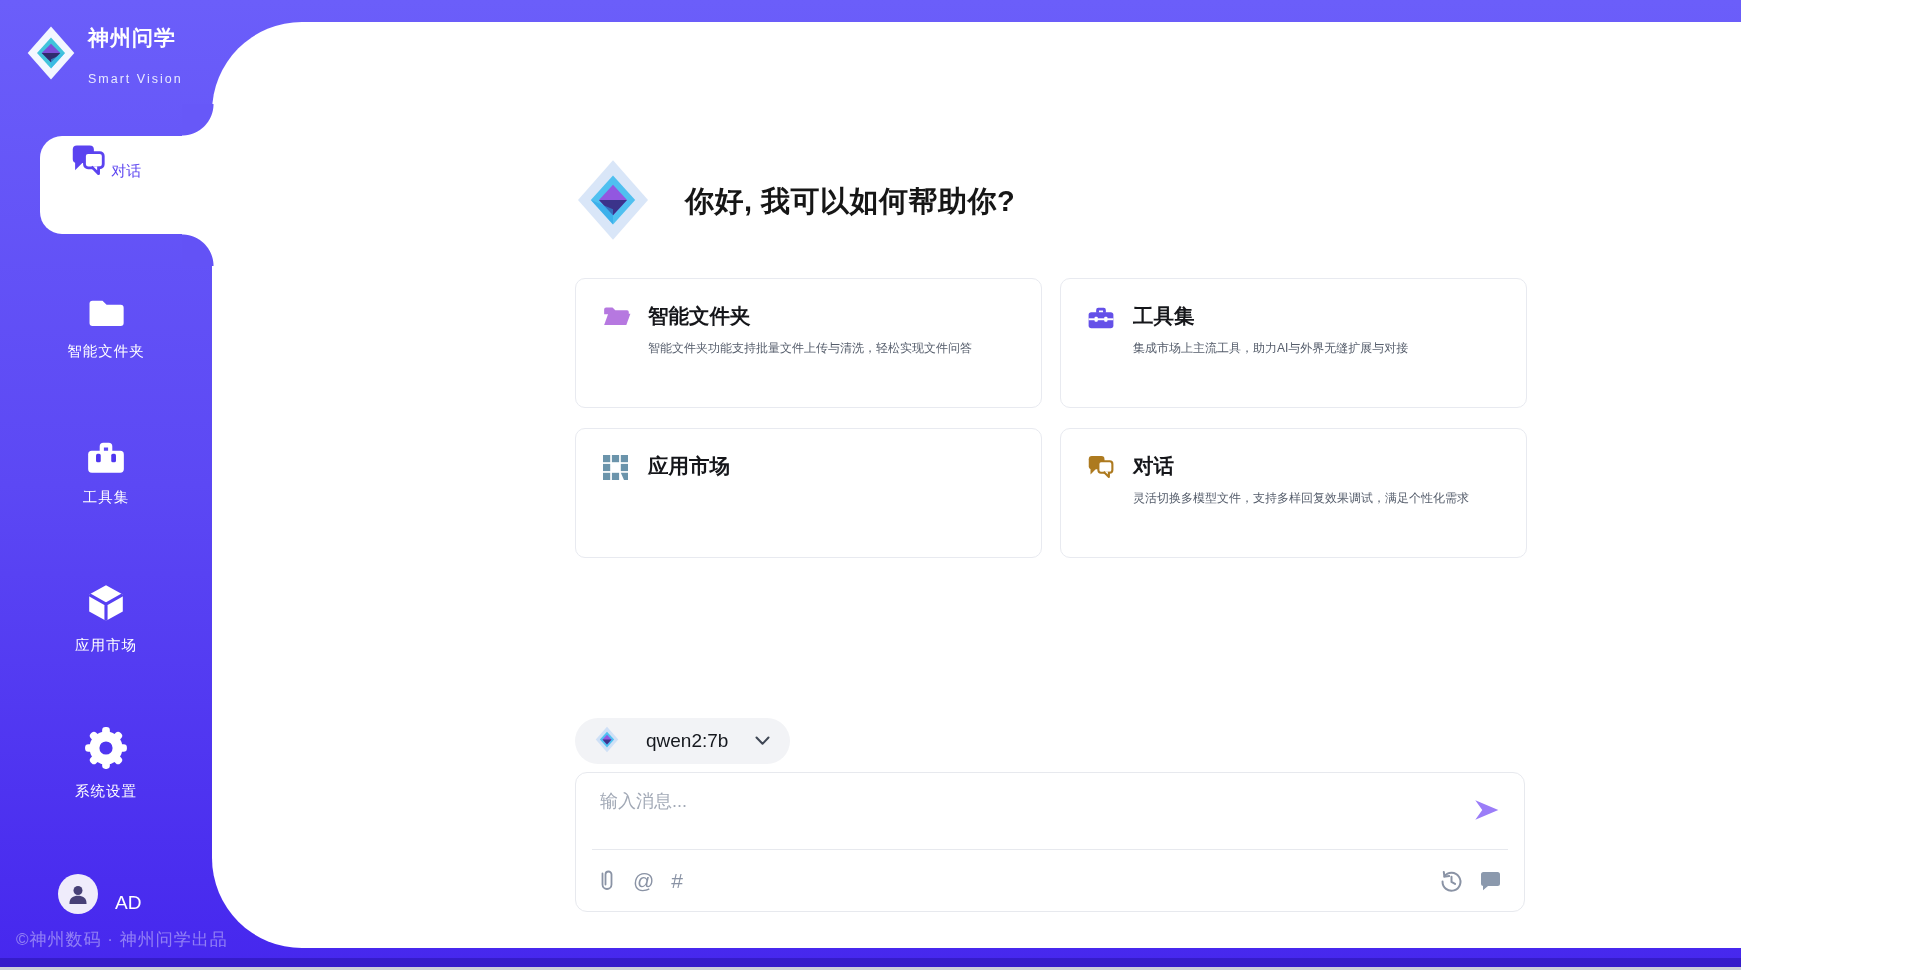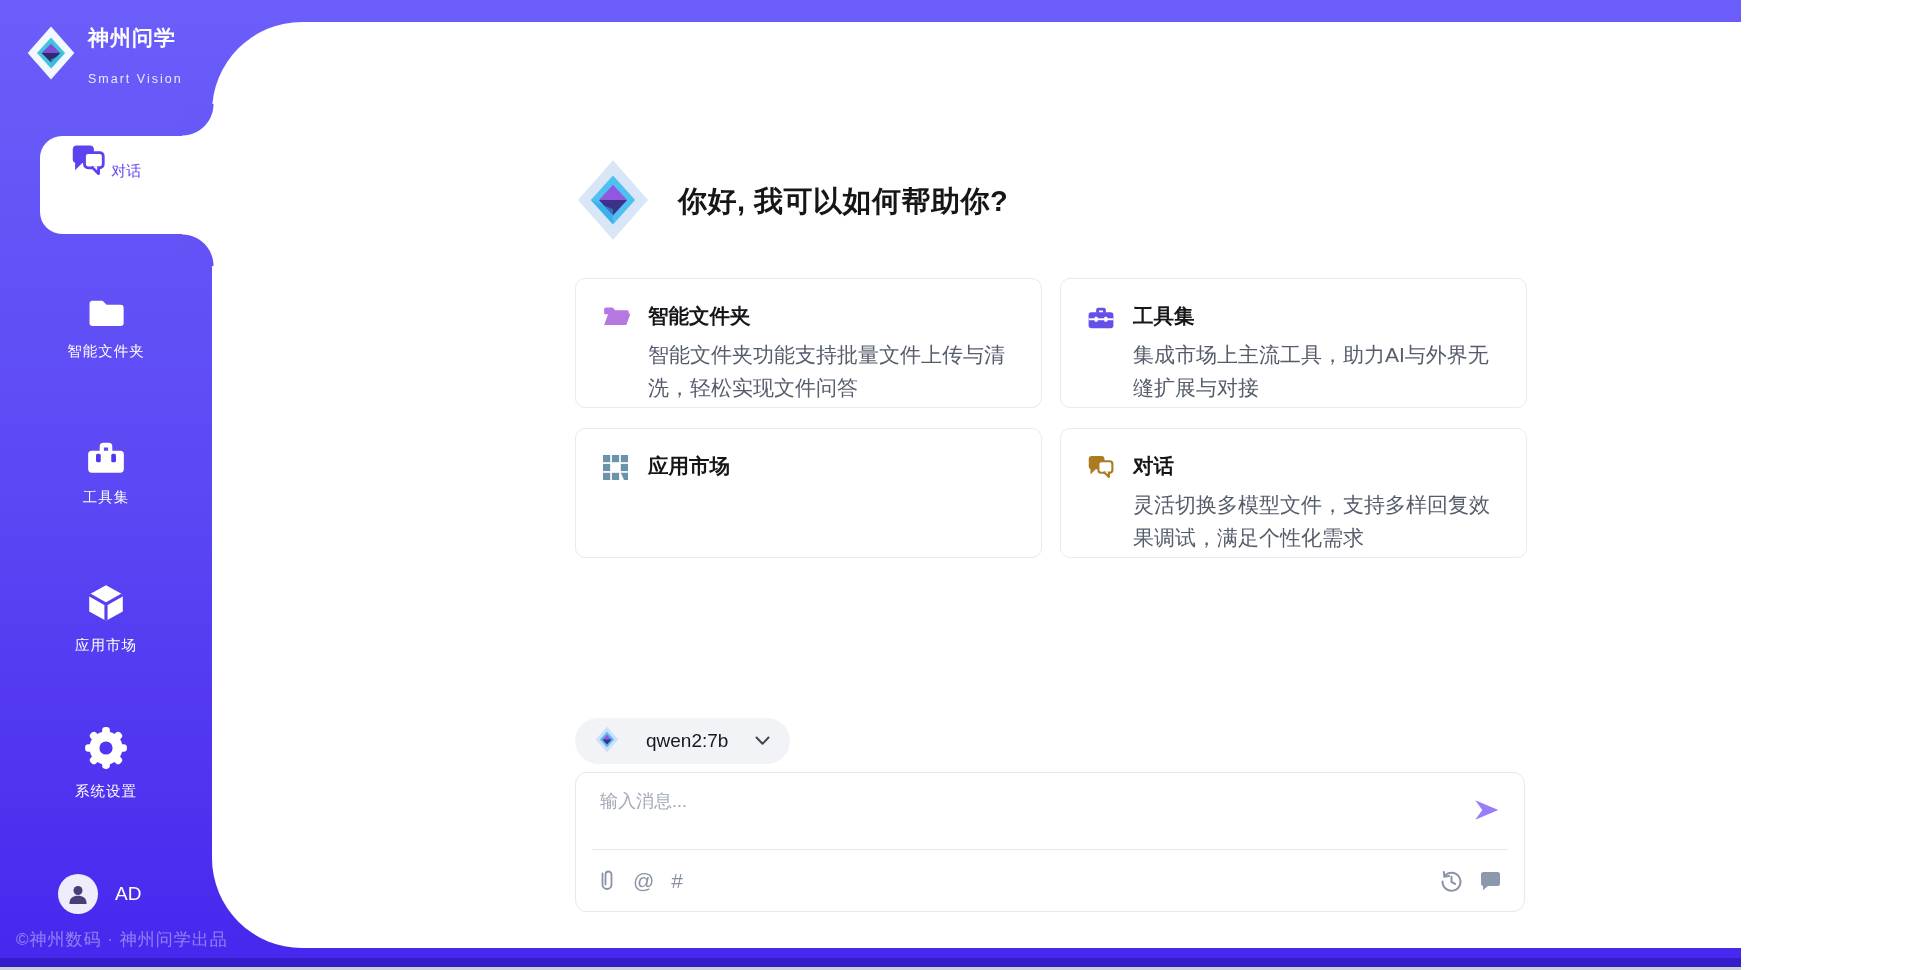--- a/index.html
+++ b/index.html
@@ -26,41 +26,41 @@
   .tab-inner { position:absolute; left:40px; top:142px; width:130px; text-align:center; }
   .tab-inner .nav-label { color:#5b43f0; font-size:15px; margin-top:5px; }
 
   .nav-item { position:absolute; left:0; width:212px; text-align:center; cursor:pointer; }
   .nav-item .nav-label { display:block; color:#ffffff; font-size:14.5px; margin-top:8px; letter-spacing:1px; }
   .nav-folders  { top:296px; }
   .nav-tools    { top:438px; }
   .nav-market   { top:582px; }
   .nav-settings { top:726px; }
 
-  .user-row { position:absolute; left:58px; top:874px; display:flex; align-items:center; gap:17px; cursor:pointer; }
+  .user-row { position:absolute; left:58px; top:874px; display:flex; align-items:flex-end; gap:17px; cursor:pointer; }
   .avatar { width:40px; height:40px; border-radius:50%; background:#efecfb; display:flex; align-items:center; justify-content:center; }
   .user-name { color:#fff; font-size:19px; }
 
   .side-footer { position:absolute; left:16px; top:928px; color:rgba(255,255,255,0.40); font-size:17px; letter-spacing:1px; }
 
   .bottom-dark { position:absolute; left:0; bottom:3px; width:100%; height:9px; background:rgba(10,0,110,0.28); }
   .bottom-edge { position:absolute; left:0; bottom:0; width:100%; height:3px; background:#ccd0d9; }
 
   
-  .greeting { position:absolute; left:575px; top:158px; width:960px; display:flex; align-items:center; gap:27px;text-align:right; }
+  .greeting { position:absolute; left:575px; top:158px; width:960px; display:flex; align-items:center; gap:34px;text-align:right; }
   .greeting h1 { font-size:29px; font-weight:800; color:#161616; letter-spacing:0.5px; }
 
   
   .cards { position:absolute; left:575px; top:278px; width:952px;
            display:grid; grid-template-columns:1fr 1fr; gap:20px 18px; }
   .card { height:130px; background:#fff; border:1px solid #e8eaf0; border-radius:10px;
           padding:23px 26px; display:flex; gap:16px; cursor:pointer; }
   .card-icon { flex:0 0 30px; padding-top:2px; }
   .card-title { font-size:20.5px; font-weight:700; color:#15161a; margin-bottom:9px; }
-  .card-desc { font-size:21px; color:#555d6b; line-height:1.55; max-width:380px; }
+  .card-desc { font-size:12px; color:#555d6b; line-height:1.55; max-width:380px; }
 
   
   .model-pill { position:absolute; left:575px; top:718px; height:46px; padding:0 20px;
                 background:#f2f3f6; border-radius:23px; display:flex; align-items:center; gap:27px; cursor:pointer; }
   .model-name { font-size:19px; color:#15181e; }
 
   
   .composer { position:absolute; left:575px; top:772px; width:950px; height:140px;
               background:#fff; border:1px solid #e7e9ee; border-radius:12px; }
   .composer textarea { position:absolute; left:24px; top:16px; width:860px; height:56px;

